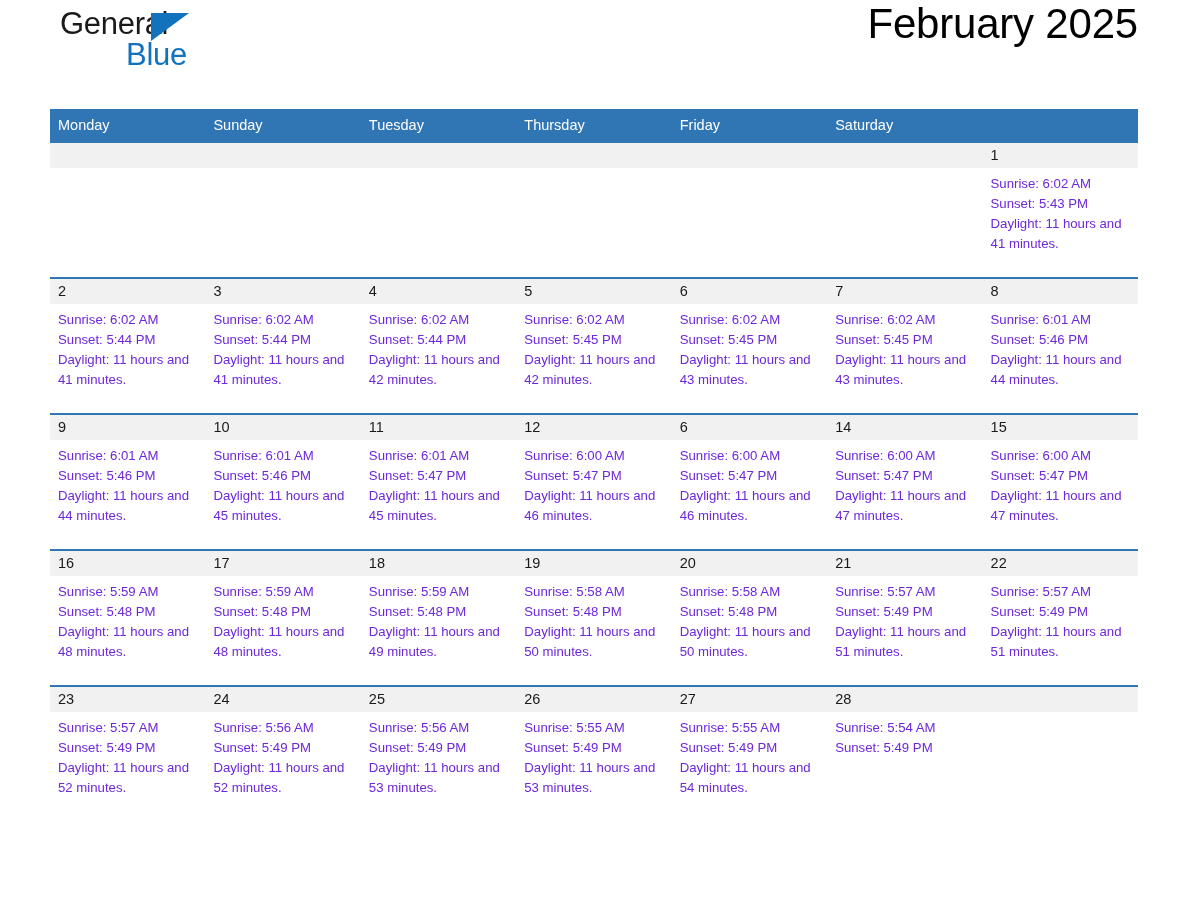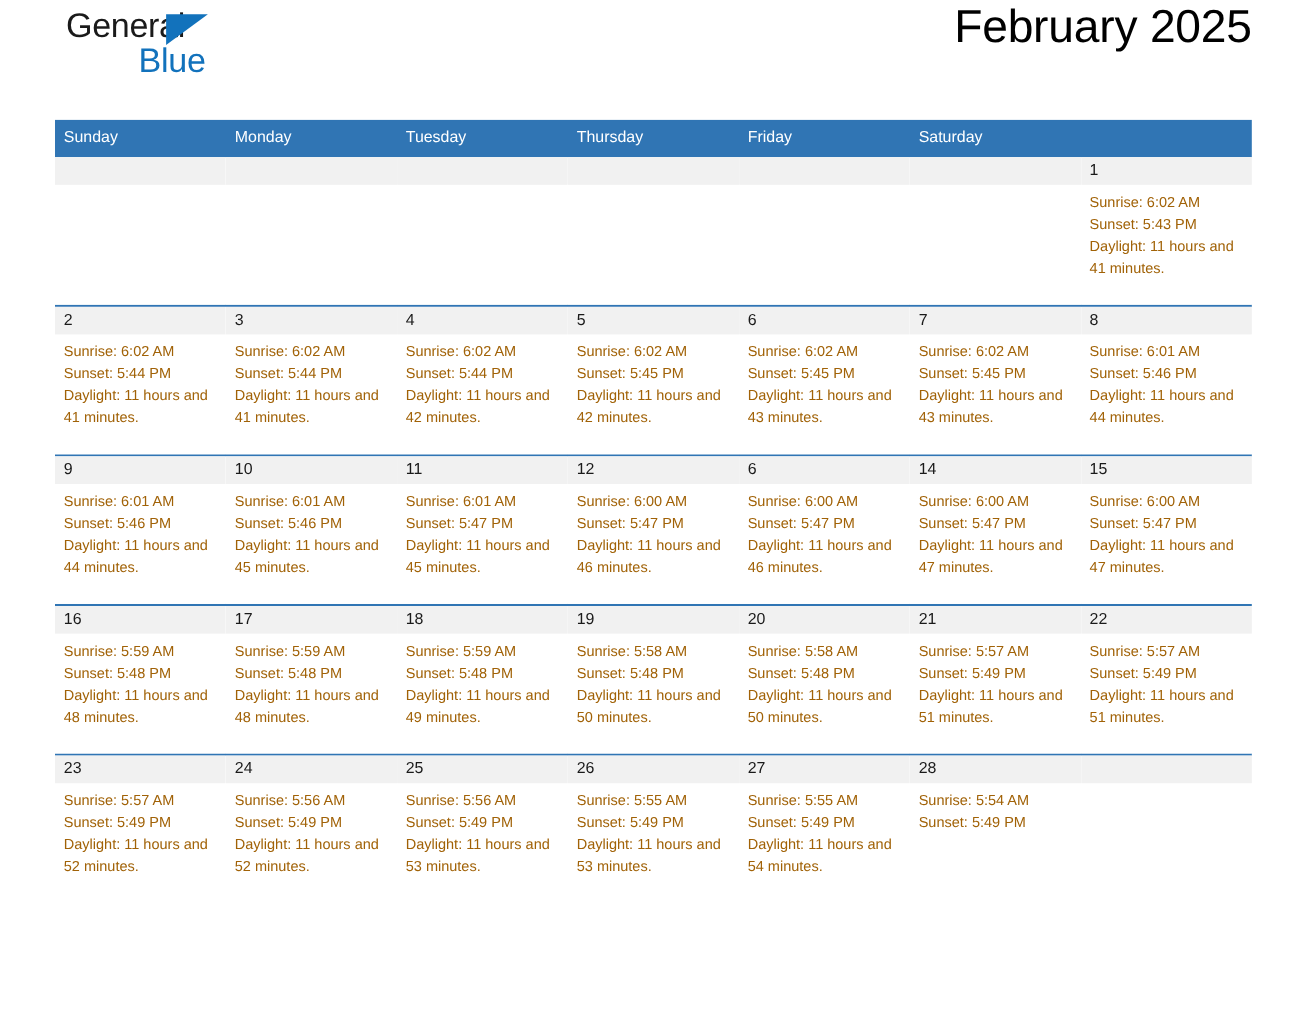--- a/index.html
+++ b/index.html
@@ -123,21 +123,21 @@
     padding: 3px 0 0 8px;
     box-sizing: border-box;
     font-size: 14.5px;
     line-height: 18px;
     color: #1a1a1a;
   }
   .day-body {
     padding: 6px 10px 0 8px;
     font-size: 13.2px;
     line-height: 20px;
-    color: #a16207;
+    color: #6d28d9;
   }
   .day-body div {
     white-space: normal;
   }
 </style>
 </head>
 <body>
 
 <div class="page">
 
@@ -151,22 +151,22 @@
 
     <div class="titles">
       <h1 class="cal-title">February 2025</h1>
     </div>
 
   </div>
 
   <div class="calendar">
 
     <div class="weekday-row">
+      <div class="weekday">Monday</div>
       <div class="weekday">Sunday</div>
-      <div class="weekday">Monday</div>
       <div class="weekday">Tuesday</div>
       <div class="weekday">Thursday</div>
       <div class="weekday">Friday</div>
       <div class="weekday">Saturday</div>
     </div>
 
     <div id="weeks-container">
         <div class="week-row first">
           <div class="day-cell empty">
             <div class="day-num-band"></div>

